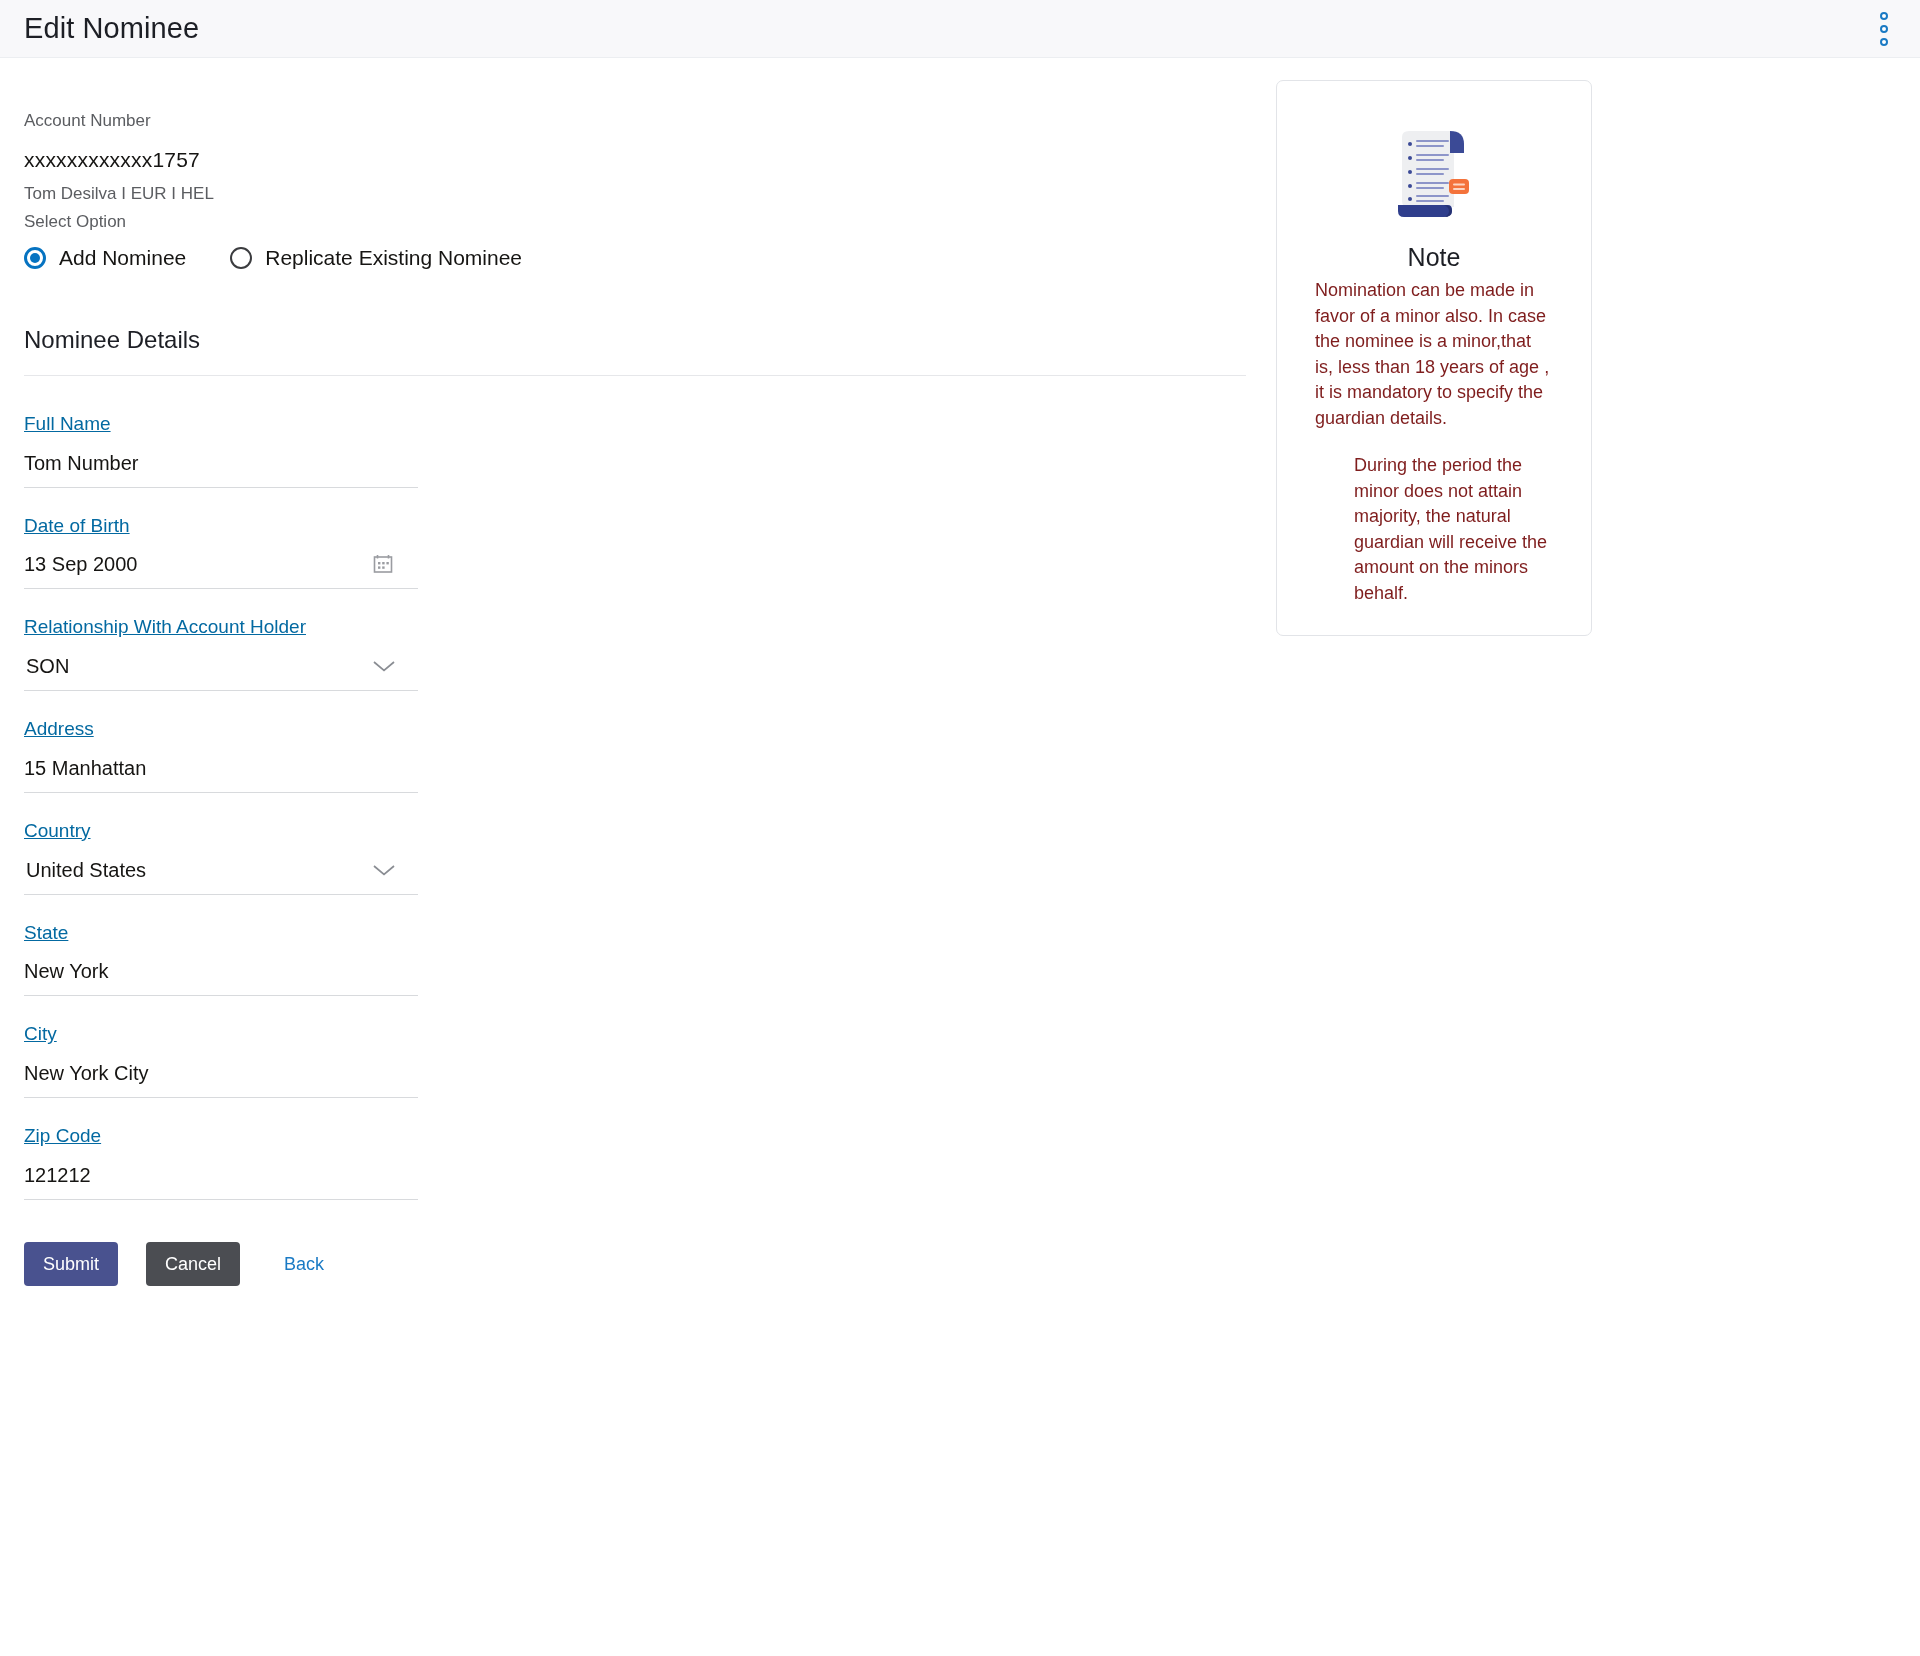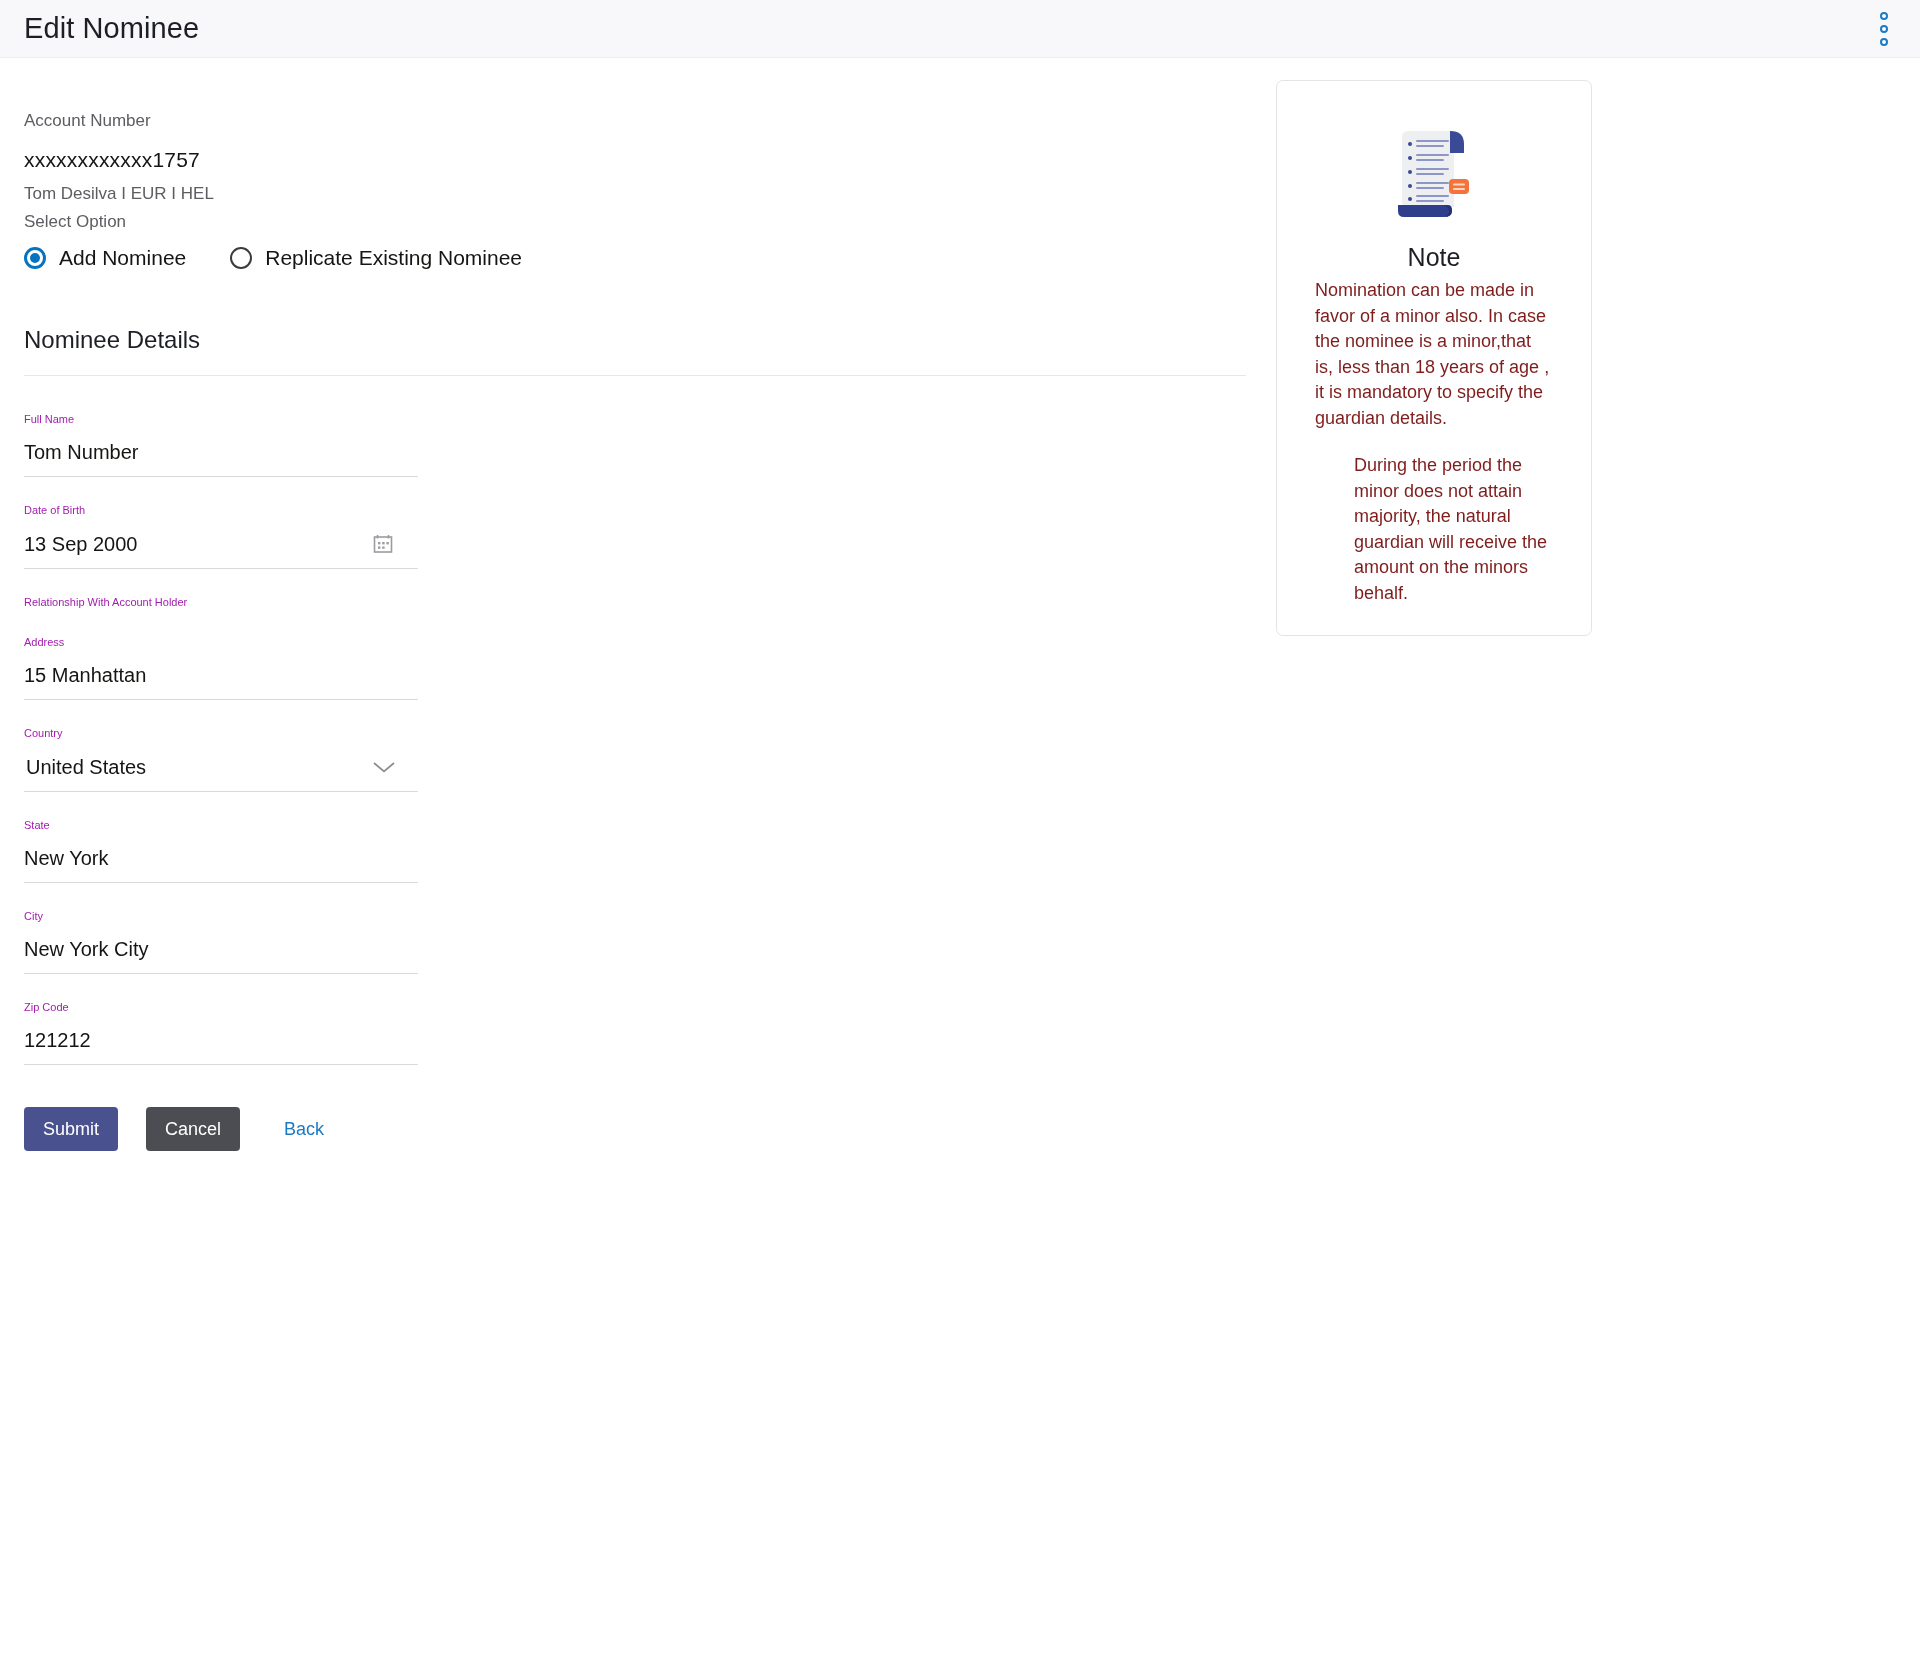--- a/index.html
+++ b/index.html
@@ -134,24 +134,25 @@
     height: 1px;
     background: #e6e7ea;
     margin-top: 21px;
     width: 1222px;
   }
 
   
   .fields { width: 394px; margin-top: 36px; }
   .field { position: relative; margin-bottom: 26px; }
   .field .lbl {
-    font-size: 11px;
-    color: #a21caf;
+    font-size: 19px;
+    color: #0369a1;
     display: block;
     line-height: 1.3;
+    text-decoration: underline;
   }
   .field .val-row {
     display: flex;
     align-items: center;
     justify-content: space-between;
     border-bottom: 1px solid #d8dadd;
     padding: 14px 0 12px 0;
     min-height: 50px;
   }
   .field .val {
@@ -298,20 +299,28 @@
               <rect x="14.4" y="9" width="2.4" height="2.4" fill="#9a9ca1"></rect>
               <rect x="6" y="13.4" width="2.4" height="2.4" fill="#9a9ca1"></rect>
               <rect x="10.2" y="13.4" width="2.4" height="2.4" fill="#9a9ca1"></rect>
             </svg>
           </span>
         </div>
       </div>
 
       <div class="field select">
         <span class="lbl">Relationship With Account Holder</span>
+        <div class="val-row">
+          <span class="val">SON</span>
+          <span class="chevron">
+            <svg viewBox="0 0 24 14" width="24" height="14">
+              <polyline points="2,3 12,11.5 22,3" fill="none" stroke="#8a8d93" stroke-width="1.7"></polyline>
+            </svg>
+          </span>
+        </div>
       </div>
 
       <div class="field input">
         <span class="lbl">Address</span>
         <div class="val-row">
           <span class="val">15 Manhattan</span>
         </div>
       </div>
 
       <div class="field select">

